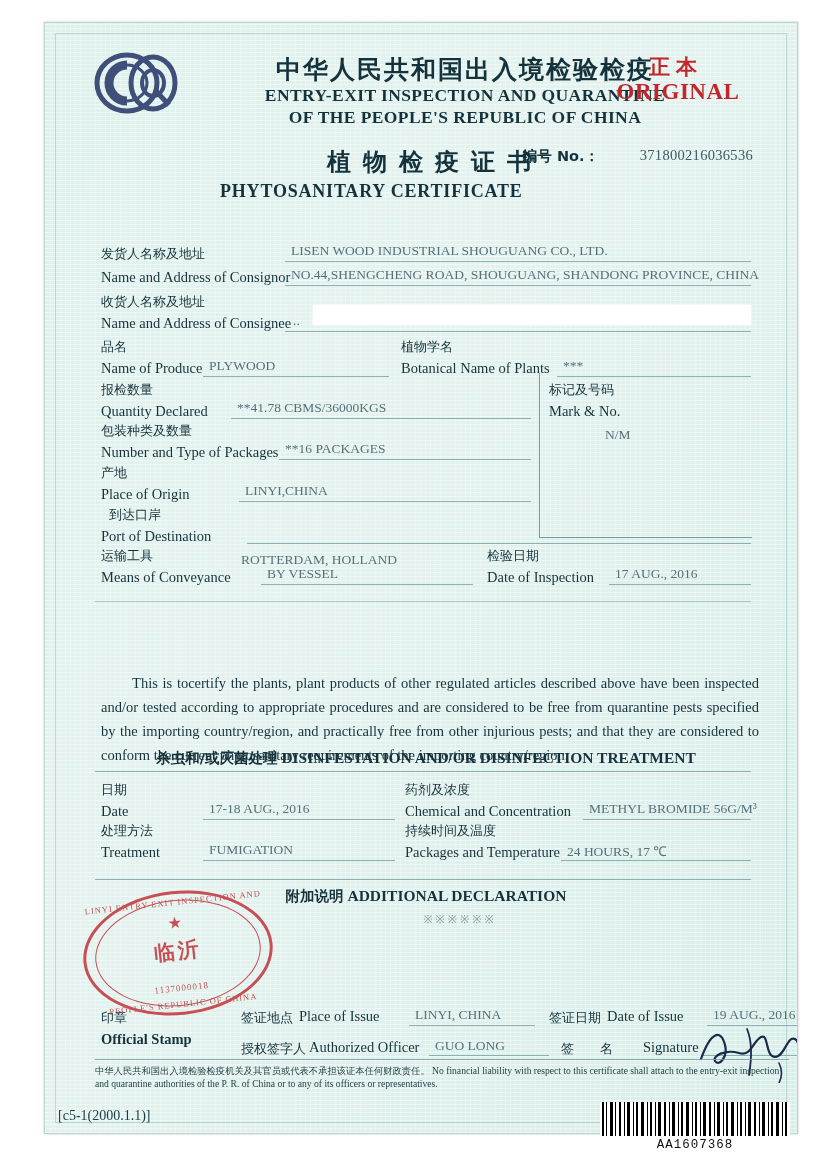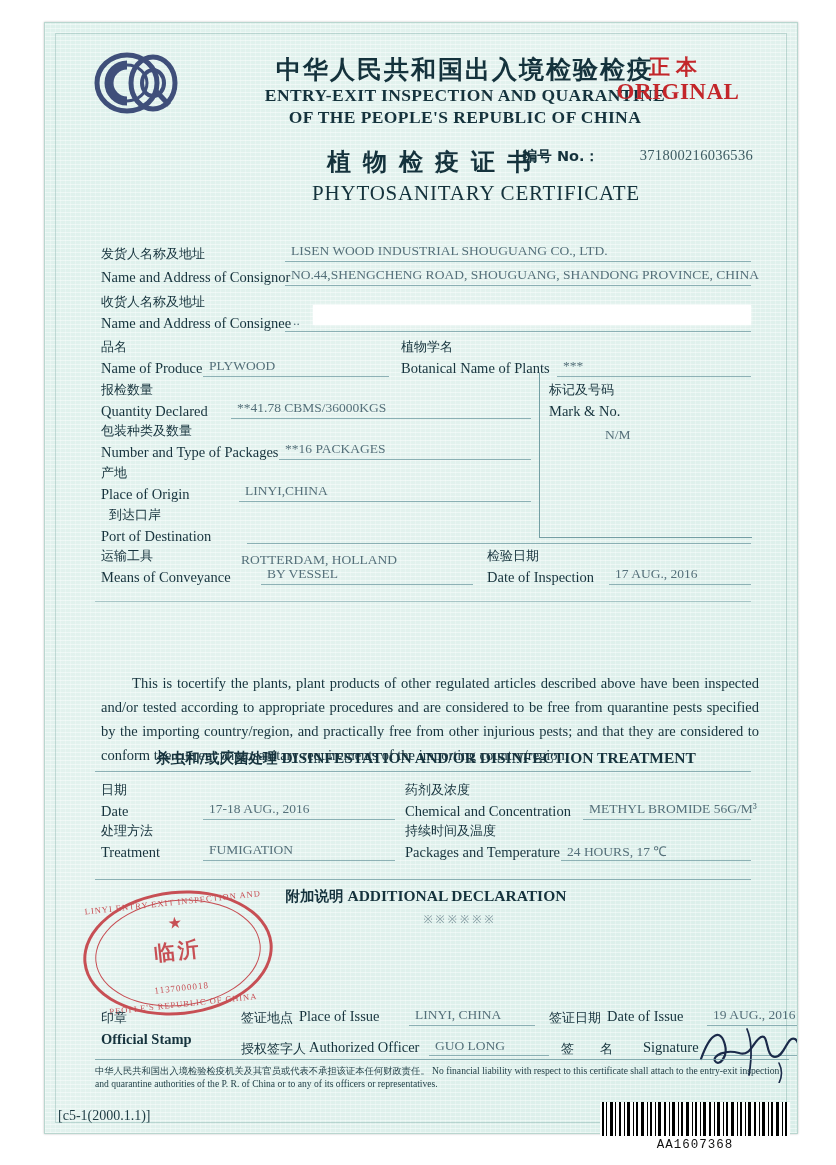--- a/index.html
+++ b/index.html
@@ -118,23 +118,23 @@
     font-family: "DejaVu Sans", sans-serif;
     font-weight: bold;
     font-size: 24px;
     letter-spacing: 12px;
   }
   .title-en {
     position: absolute;
     left: 175px;
     top: 158px;
     width: 420px;
-    text-align: right;
-    font-weight: normal;
-    font-size: 21px;
+    text-align: left;
+    font-weight: bold;
+    font-size: 18px;
     letter-spacing: 0.8px;
   }
   .certno-label {
     position: absolute;
     right: 198px;
     top: 124px;
     font-size: 14.5px;
     font-weight: bold;
     font-family: "DejaVu Sans", sans-serif;
     white-space: nowrap;

